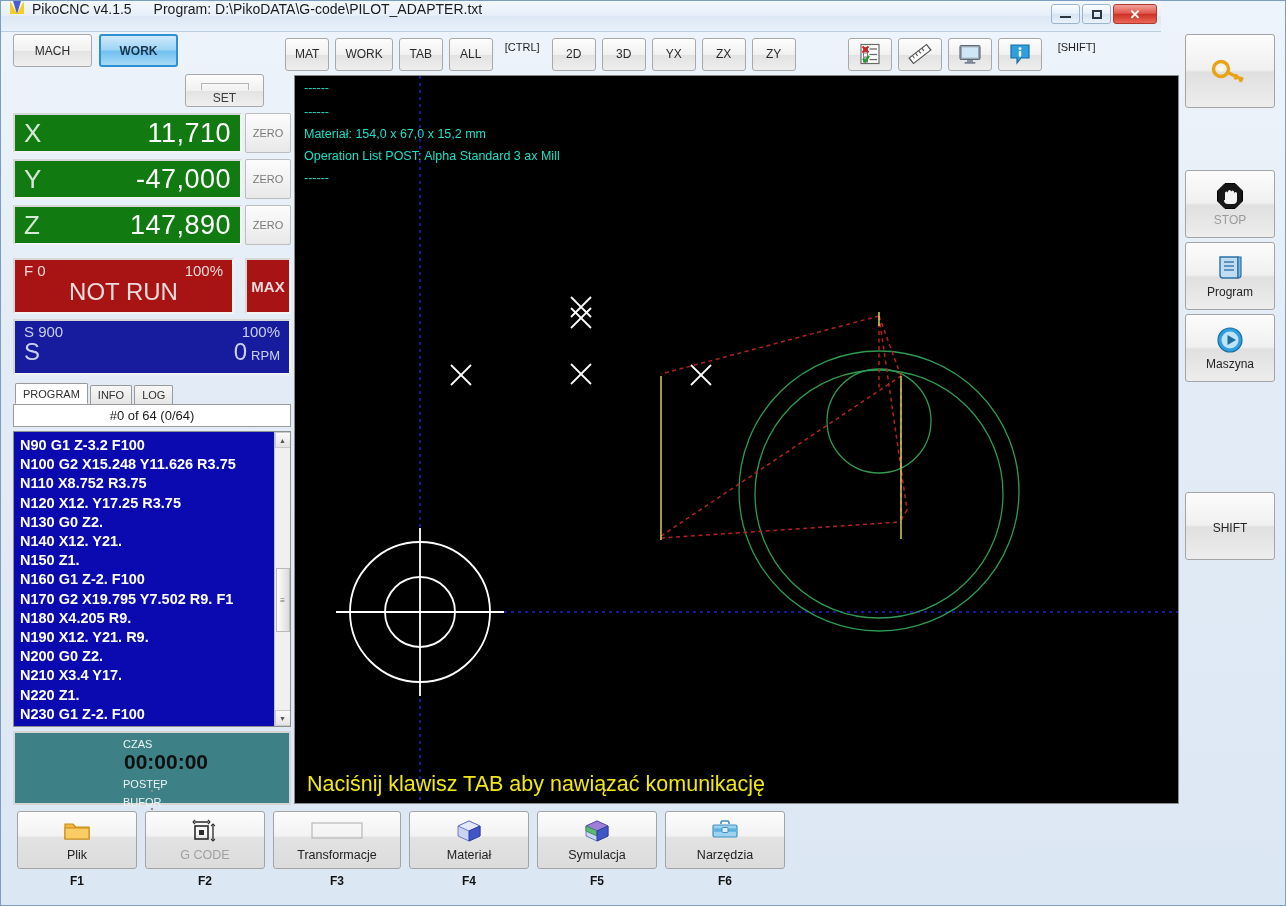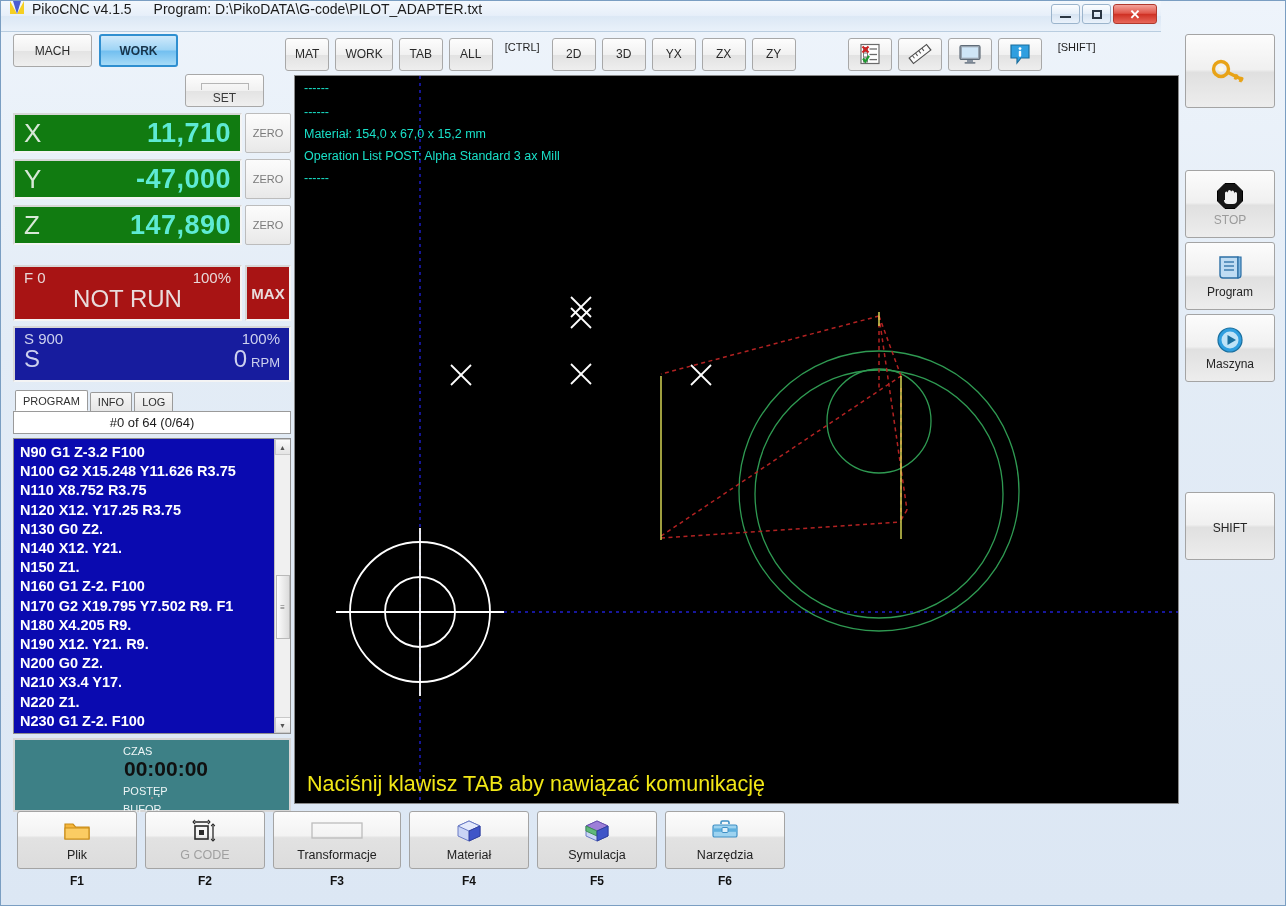--- a/index.html
+++ b/index.html
@@ -79,30 +79,30 @@
 
   .dro-row { display: flex; align-items: stretch; margin-top: 6px; gap: 3px; }
   .dro {
     flex: 1; height: 40px; background: #117b11;
     border-top: 2px solid #d7d7d7; border-left: 2px solid #d7d7d7;
     border-right: 2px solid #f4f4f4; border-bottom: 2px solid #f4f4f4;
     display: flex; align-items: center; padding: 0 9px;
     position: relative;
   }
   .dro .axis { color: #d8e8d8; font-size: 26px; font-weight: 300; line-height: 1; }
-  .dro .val { margin-left: auto; color: #5eead4; font-size: 27px; font-weight: 700;
+  .dro .val { margin-left: auto; color: #ffffff; font-size: 27px; font-weight: 400;
               letter-spacing: 0.5px; line-height: 1; }
   .zero {
     width: 46px; border: 1px solid #bcbcbc; border-radius: 2px;
     background: linear-gradient(180deg,#fcfcfc 0%,#f2f2f2 55%,#e8e8e8 100%);
     font-size: 11px; color: #7a7a7a;
     display: flex; align-items: center; justify-content: center;
   }
 
-  .feed-row { display: flex; margin-top: 20px; gap: 3px; }
+  .feed-row { display: flex; margin-top: 13px; gap: 11px; }
   .feedbox {
     flex: 1; height: 56px; background: #a81414;
     border-top: 2px solid #d7d7d7; border-left: 2px solid #d7d7d7;
     border-right: 2px solid #f4f4f4; border-bottom: 2px solid #f4f4f4;
     padding: 2px 9px 0 9px; color: #e8d8d8;
     display: flex; flex-direction: column;
   }
   .feedbox .top { display: flex; font-size: 15px; }
   .feedbox .top .pct { margin-left: auto; }
   .feedbox .mid { text-align: center; font-size: 24px; margin-top: -1px; color: #e9dcdc; }

